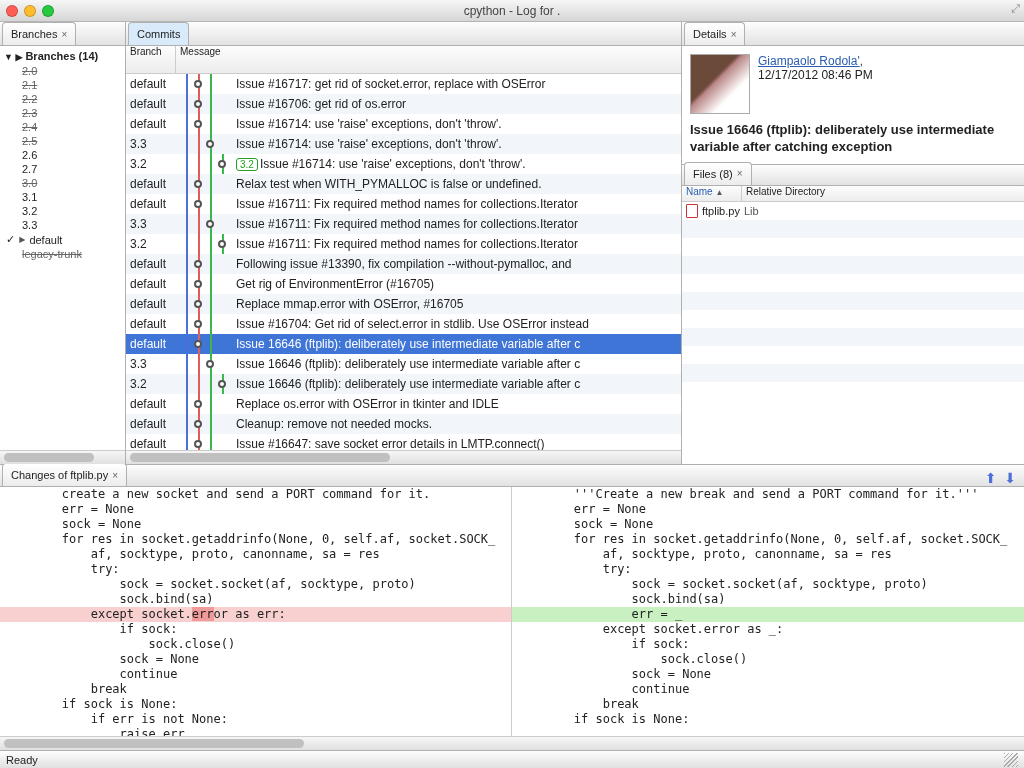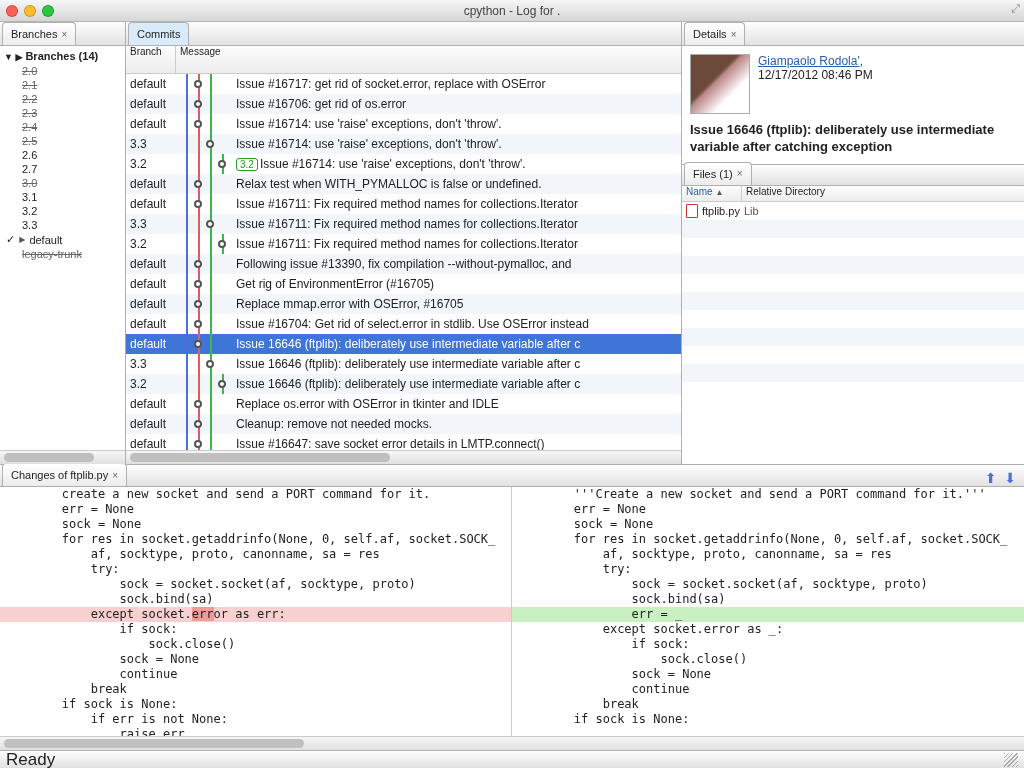--- a/index.html
+++ b/index.html
@@ -74,21 +74,21 @@
 .diff-area{ height:286px; border-top:1px solid #b0b0b0; display:flex; flex-direction:column; }
 .diff-tabbar{ height:22px; display:flex; align-items:flex-end; background:linear-gradient(#fdfdfd,#e2e2e2); border-bottom:1px solid #b0b0b0; justify-content:space-between; padding-right:6px;}
 .diff-tabbar .arrows{ color:#4d6fd8; font-size:14px; letter-spacing:2px;}
 .diff-panes{ flex:1; display:flex; font-family:Menlo,Monaco,Consolas,monospace; font-size:12px; background:#fff; overflow:hidden;}
 .diff-col{ width:50%; border-right:1px solid #ccc; overflow:hidden; position:relative;}
 .diff-col:last-child{border-right:none;}
 .dline{ white-space:pre; height:15px; padding-left:4px; }
 .dl-del{ background:#f9d0d0; }
 .dl-del .mark{ background:#f09a9a;}
 .dl-add{ background:#c9f0c0; }
-.statusbar{ height:18px; background:linear-gradient(#fefefe,#e0e0e0); border-top:1px solid #b0b0b0; padding:2px 6px; font-size:17px; display:flex; justify-content:space-between; align-items:center;}
+.statusbar{ height:18px; background:linear-gradient(#fefefe,#e0e0e0); border-top:1px solid #b0b0b0; padding:2px 6px; font-size:11px; display:flex; justify-content:space-between; align-items:center;}
 .statusbar .grip{ width:14px; height:14px; background:repeating-linear-gradient(135deg,#aaa 0 1px, transparent 1px 3px);}
 </style>
 </head>
 <body>
 
 <div class="titlebar">
   <div class="traffic t-red"></div>
   <div class="traffic t-yel"></div>
   <div class="traffic t-grn"></div>
   <div class="title">cpython - Log for .</div>
@@ -378,21 +378,21 @@
       <div class="det-top">
         <div class="avatar"></div>
         <div class="det-meta">
           <a href="#">Giampaolo Rodola'</a><span>,</span><br>
           <span class="date">12/17/2012 08:46 PM</span>
         </div>
       </div>
       <div class="det-msg">Issue 16646 (ftplib): deliberately use intermediate variable after catching exception</div>
       <div class="files-tabbar">
         <div class="tab">
-          <span>Files (1)</span>
+          <span>Files (8)</span>
           <span class="x">×</span>
         </div>
       </div>
       <div class="files-head">
         <div class="fh-name"><span>Name</span> <span class="fh-arrow">▲</span></div>
         <div class="fh-dir">Relative Directory</div>
       </div>
       <div class="files-list" id="files-list">
           <div class="file-row">
             <span class="file-ic"></span>
@@ -438,21 +438,21 @@
         <div class="dline">                if sock:</div>
         <div class="dline">                    sock.close()</div>
         <div class="dline">                sock = None</div>
         <div class="dline">                continue</div>
         <div class="dline">            break</div>
         <div class="dline">        if sock is None:</div>
         <div class="dline">            if err is not None:</div>
         <div class="dline">                raise err</div>
       </div>
     <div class="diff-col" id="diff-right">
-        <div class="dline">        '''Create a new socket and send a PORT command for it.'''</div>
+        <div class="dline">        '''Create a new break and send a PORT command for it.'''</div>
         <div class="dline">        err = None</div>
         <div class="dline">        sock = None</div>
         <div class="dline">        for res in socket.getaddrinfo(None, 0, self.af, socket.SOCK_</div>
         <div class="dline">            af, socktype, proto, canonname, sa = res</div>
         <div class="dline">            try:</div>
         <div class="dline">                sock = socket.socket(af, socktype, proto)</div>
         <div class="dline">                sock.bind(sa)</div>
         <div class="dline dl-add">                err = _</div>
         <div class="dline">            except socket.error as _:</div>
         <div class="dline">                if sock:</div>

